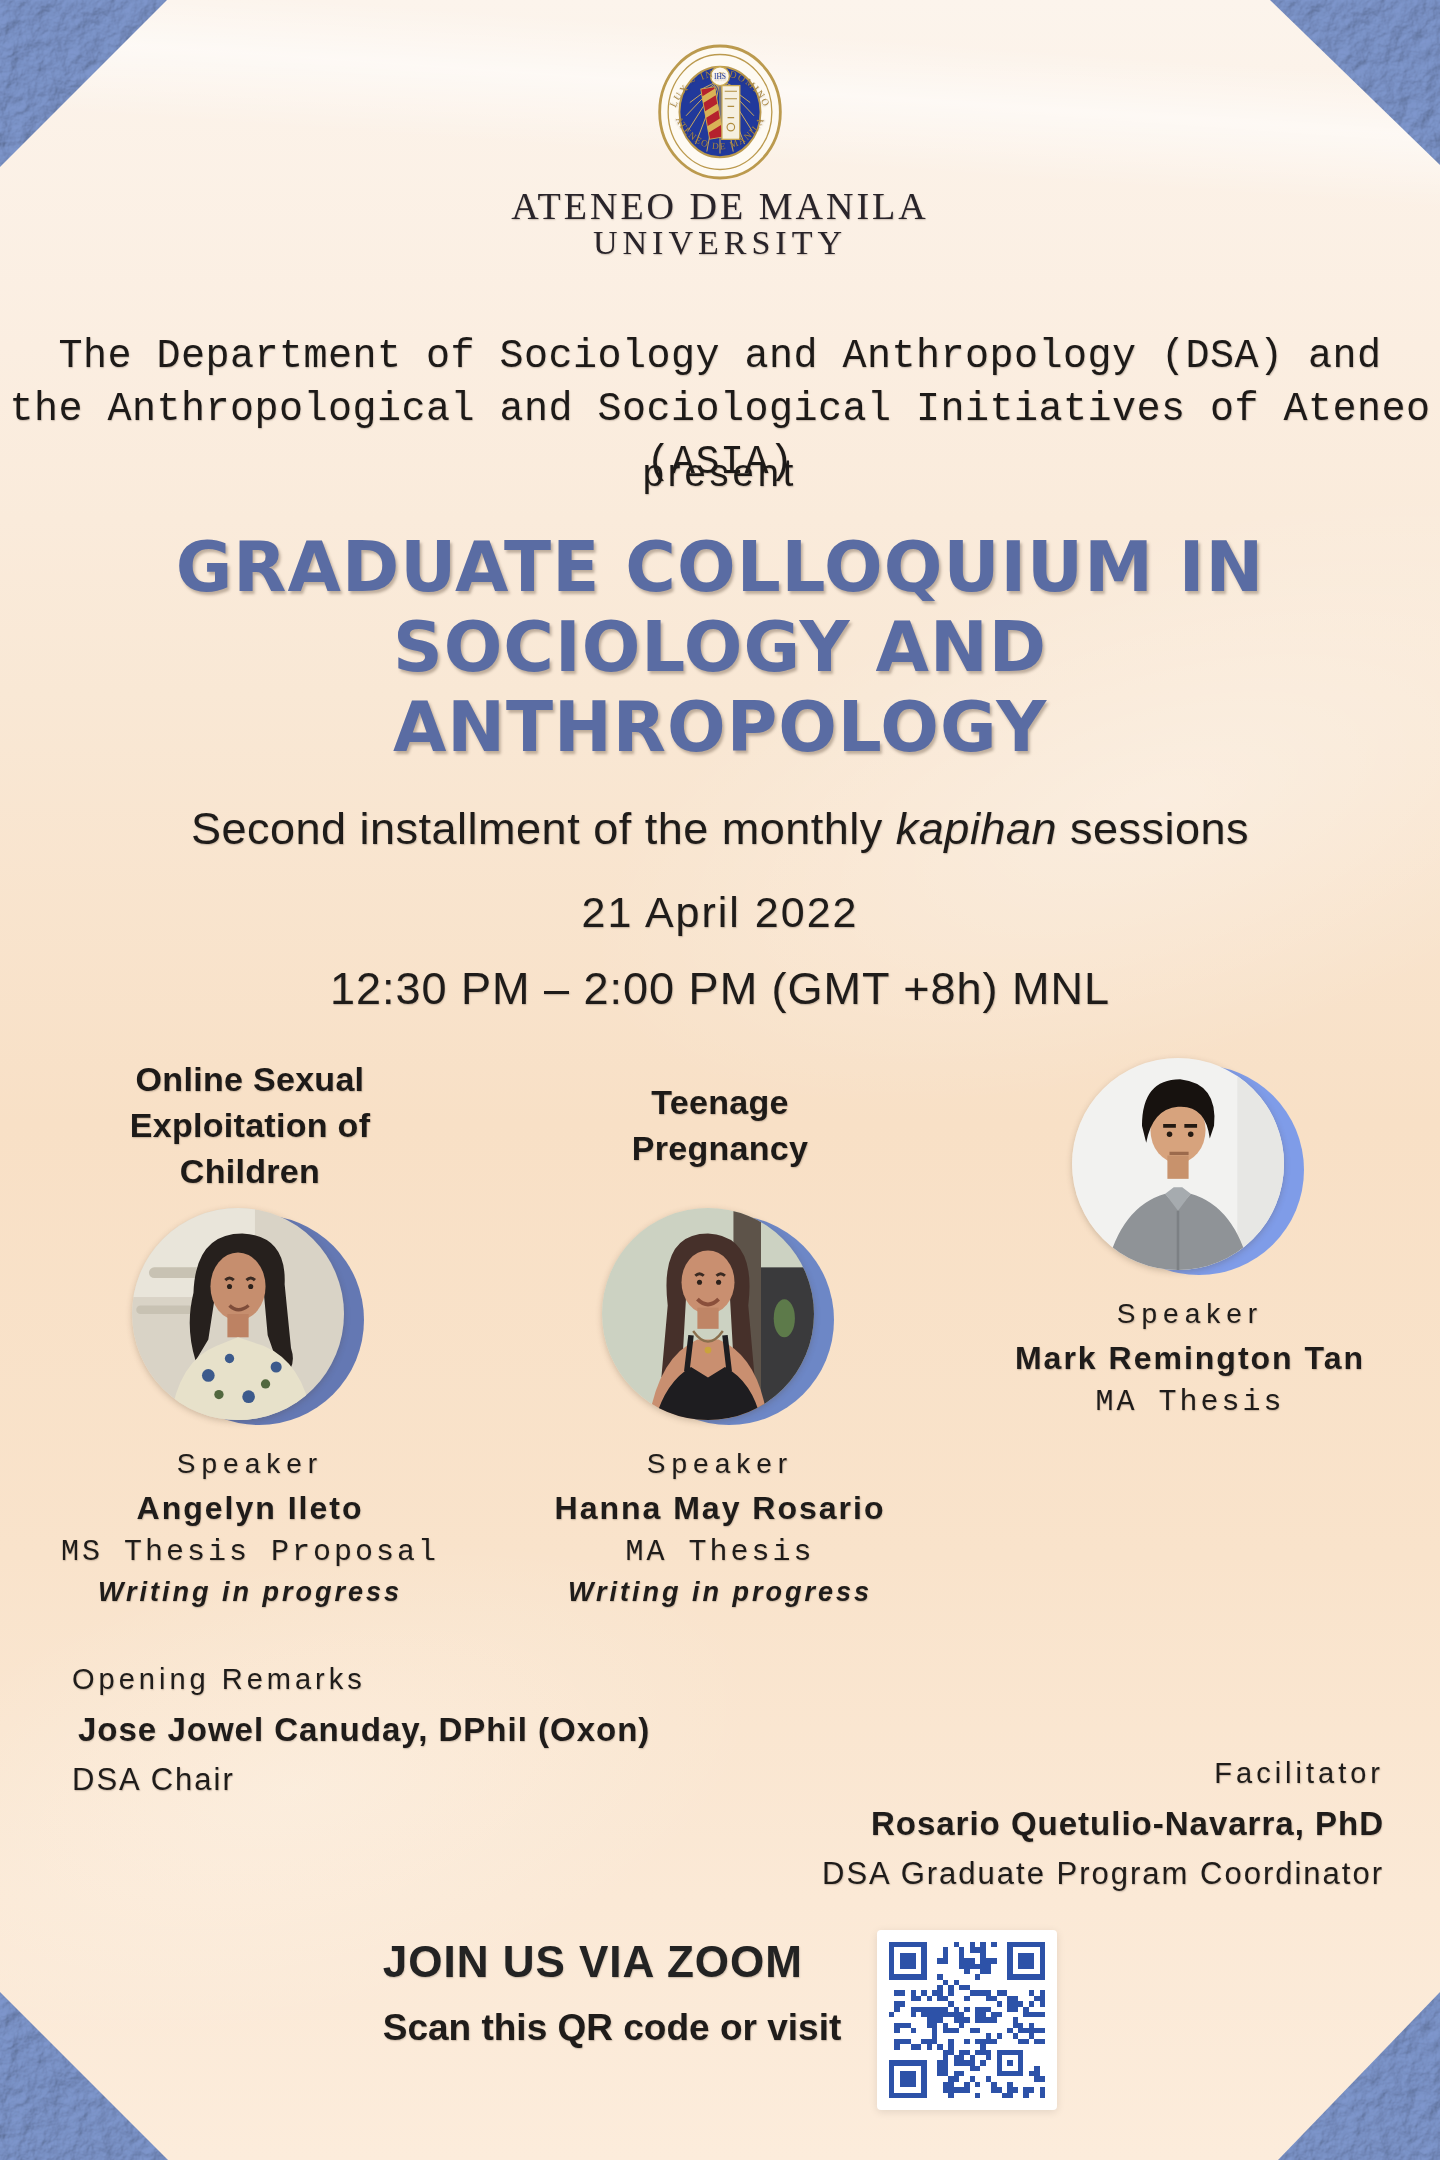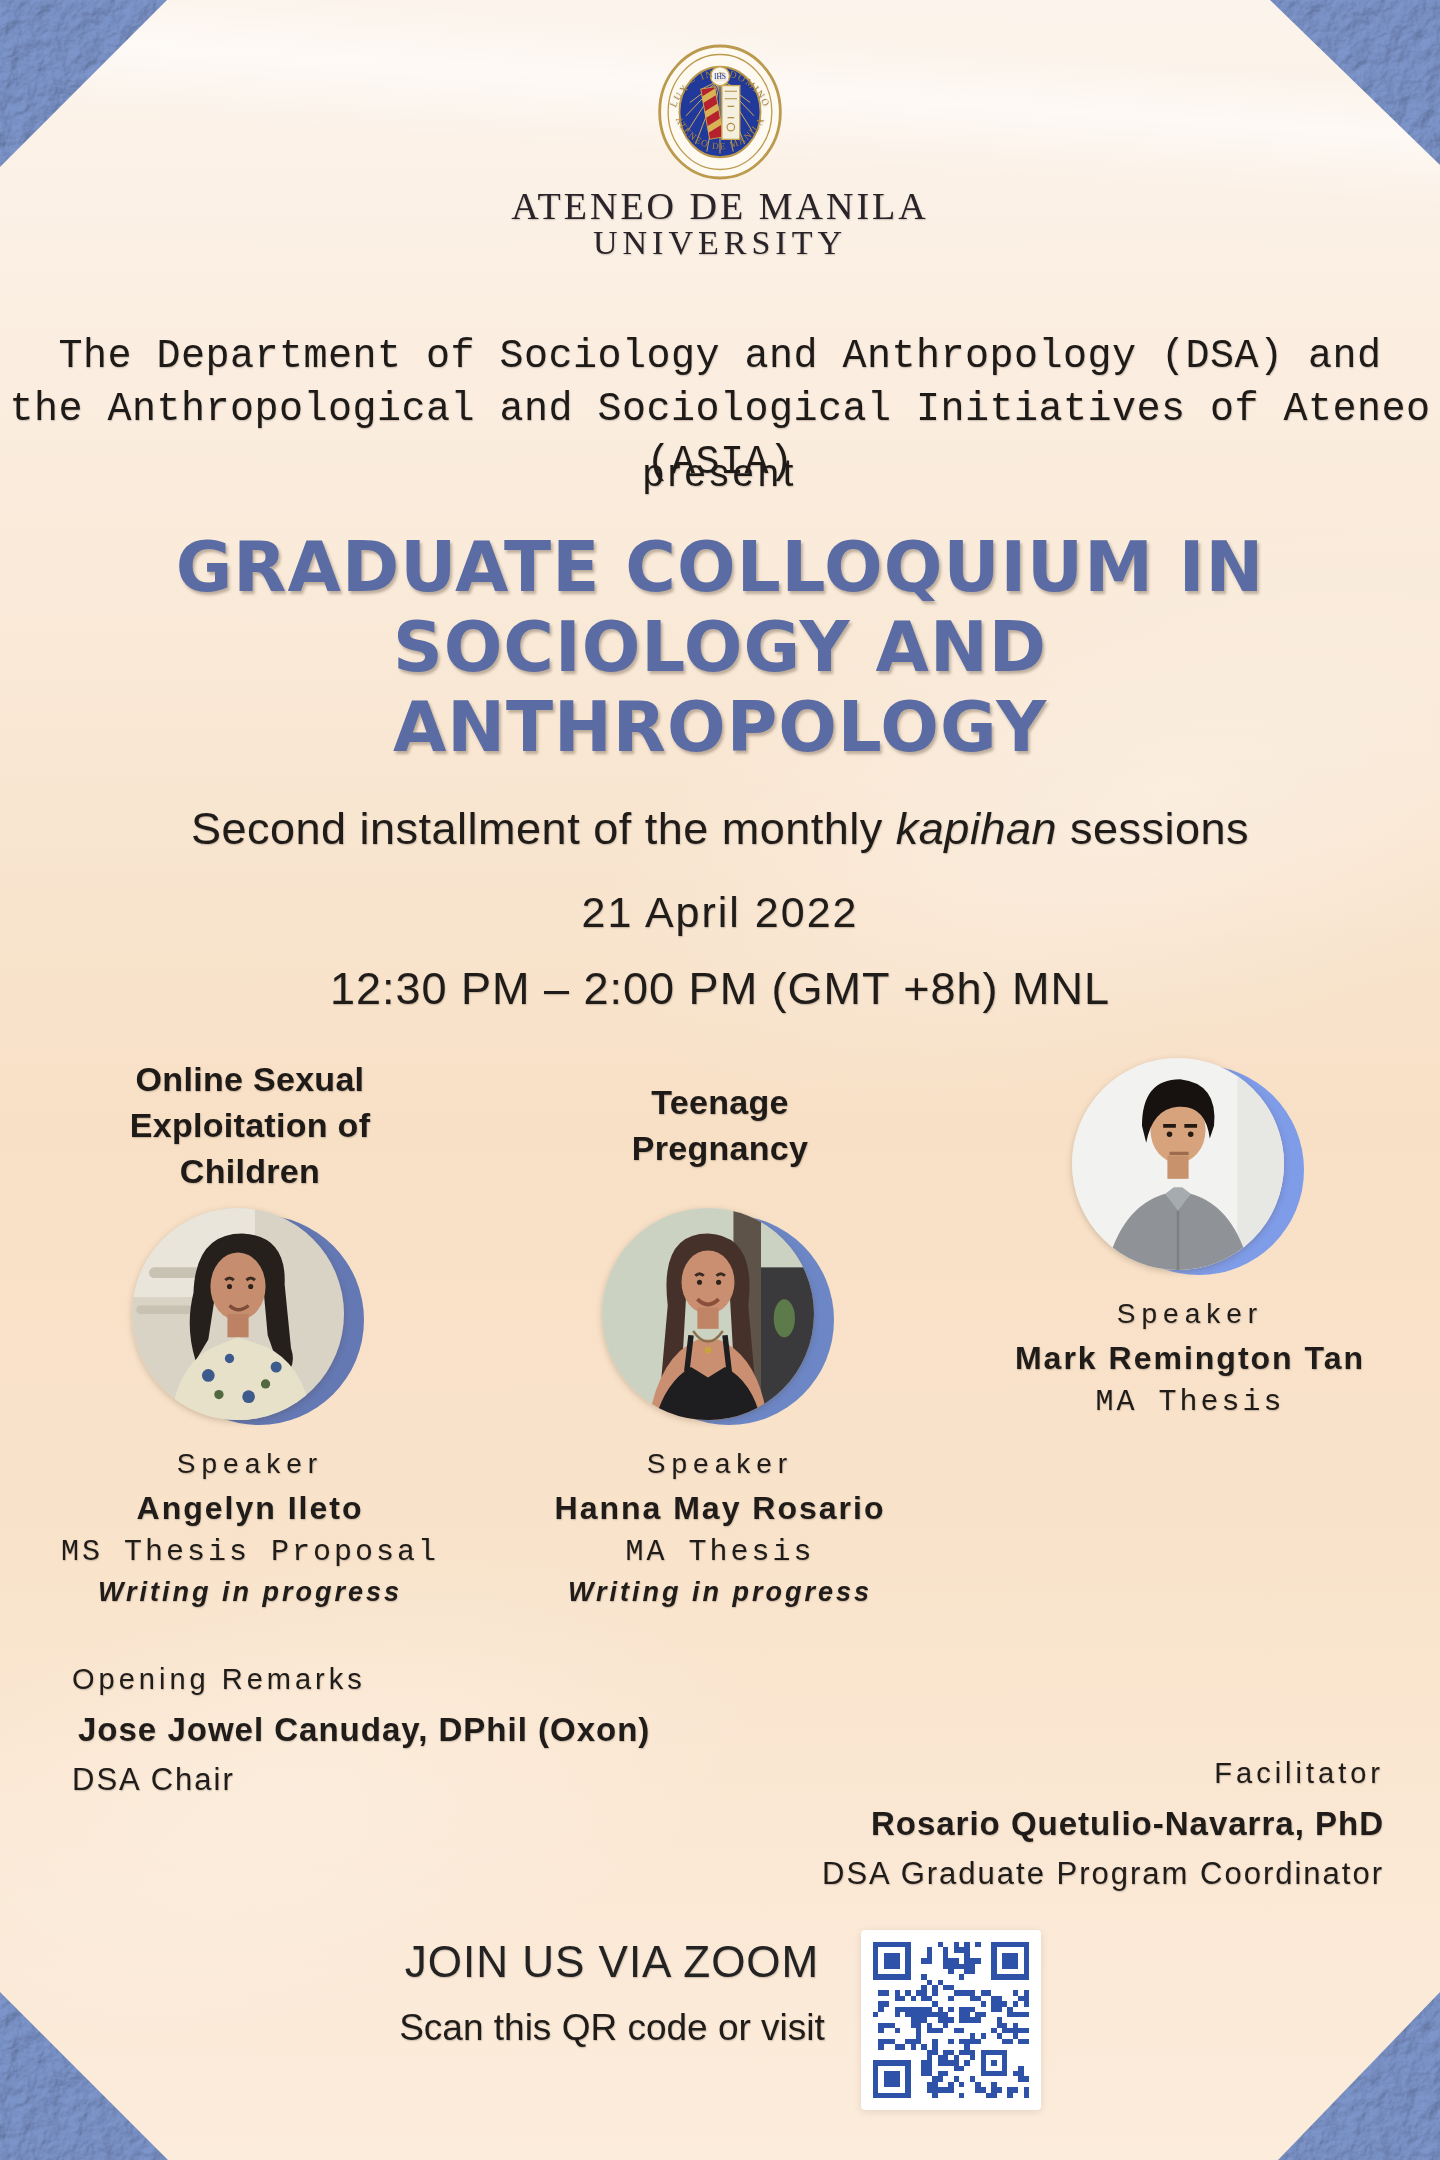--- a/index.html
+++ b/index.html
@@ -59,21 +59,21 @@
   .sp-status{margin-top:8px;font-size:27px;font-style:italic;font-weight:600;letter-spacing:3px;}
 
   .remarks{position:absolute;top:1662px;left:72px;text-align:left;}
   .facil{position:absolute;top:1756px;right:56px;text-align:right;}
   .blk-label{font-size:29px;letter-spacing:4px;line-height:34px;}
   .blk-name{margin-top:14px;font-size:33px;font-weight:700;letter-spacing:1px;line-height:40px;margin-left:6px;}
   .blk-role{margin-top:12px;font-size:31px;letter-spacing:2px;line-height:36px;}
 
   .zoomrow{position:absolute;top:1922px;left:0;width:100%;display:flex;
     justify-content:center;align-items:flex-start;gap:36px;}
-  .zoomtext{text-align:center;padding-top:14px;}
+  .zoomtext{text-align:left;padding-top:14px;font-weight:bold;}
   .z-head{font-size:44px;letter-spacing:1px;line-height:52px;color:#232323;}
   .z-line2{margin-top:18px;font-size:37px;line-height:44px;}
   .z-url{margin-top:4px;font-size:37px;line-height:44px;}
   .qr-box{width:156px;height:156px;background:#ffffff;border-radius:4px;padding:12px;
     box-shadow:0 2px 8px rgba(0,0,0,0.10);margin-top:8px;}
   .qr-box svg{display:block;width:100%;height:100%;}
   .hidden-defs{position:absolute;width:0;height:0;}
 </style>
 </head>
 <body>

